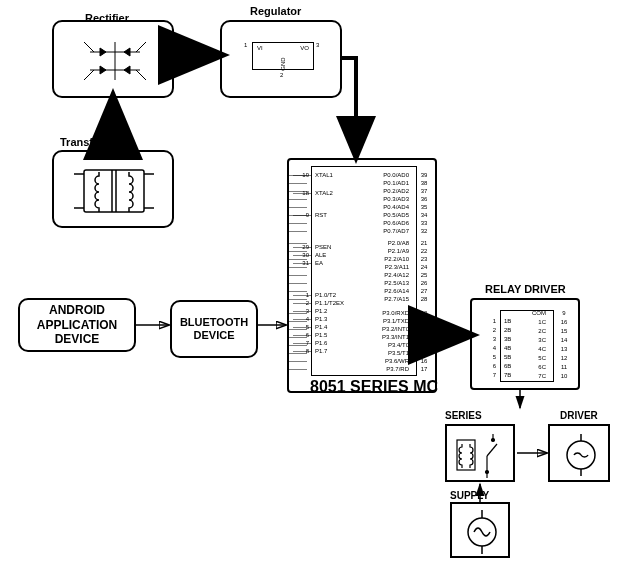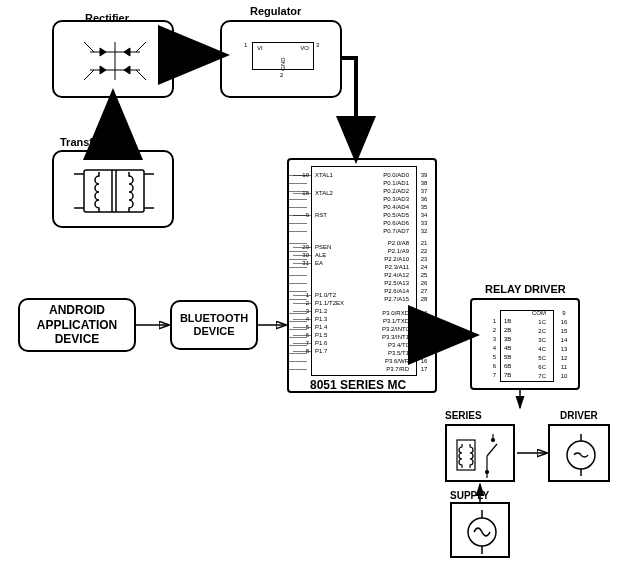--- a/index.html
+++ b/index.html
@@ -59,21 +59,21 @@
     </g>
   </svg>
 </div>
 
 <div class="block" style="left:18px;top:298px;width:118px;height:54px;display:flex;align-items:center;justify-content:center">
   <div style="font-size:12px;font-weight:bold;white-space:pre-line;line-height:1.2">ANDROID
 APPLICATION
 DEVICE</div>
 </div>
 
-<div class="block" style="left:170px;top:300px;width:88px;height:50px;display:flex;align-items:center;justify-content:center">
+<div class="block" style="left:170px;top:300px;width:88px;height:58px;display:flex;align-items:center;justify-content:center">
   <div style="font-size:11px;font-weight:bold;white-space:pre-line;line-height:1.2">BLUETOOTH
 DEVICE</div>
 </div>
 
 <div class="block-sq" style="left:287px;top:158px;width:150px;height:235px;border-radius:4px">
   <div class="inner" style="left:22px;top:6px;width:106px;height:210px"></div>
   <div id="mcu-left">
       <span class="pin pin-r" style="left:2px;top:12px;width:18px">19</span>
       <span class="pin" style="left:26px;top:12px">XTAL1</span>
       <svg style="left:4px;top:15px;width:18px;height:1px">
@@ -261,21 +261,21 @@
       <svg style="right:4px;top:201px;width:18px;height:1px">
         <line x1="0" y1="0" x2="18" y2="0" stroke="#000"></line>
       </svg>
       <span class="pin pin-r" style="right:26px;top:206px;width:60px">P3.7/RD</span>
       <span class="pin" style="right:2px;top:206px;width:18px">17</span>
       <svg style="right:4px;top:209px;width:18px;height:1px">
         <line x1="0" y1="0" x2="18" y2="0" stroke="#000"></line>
       </svg>
     </div>
 </div>
-<div class="label" style="left:310px;top:378px;font-size:12px">8051 SERIES MC</div>
+<div class="label" style="left:310px;top:378px;font-size:16px">8051 SERIES MC</div>
 
 <div class="label" style="left:485px;top:283px;font-size:11px">RELAY DRIVER</div>
 <div class="block-sq" style="left:470px;top:298px;width:110px;height:92px;border-radius:4px">
   <div class="inner" style="left:28px;top:10px;width:54px;height:72px"></div>
   <div id="rd-left">
       <span class="pin pin-r" style="left:4px;top:18px;width:20px">1</span>
       <span class="pin" style="left:32px;top:18px">1B</span>
       <span class="pin pin-r" style="left:4px;top:27px;width:20px">2</span>
       <span class="pin" style="left:32px;top:27px">2B</span>
       <span class="pin pin-r" style="left:4px;top:36px;width:20px">3</span>

